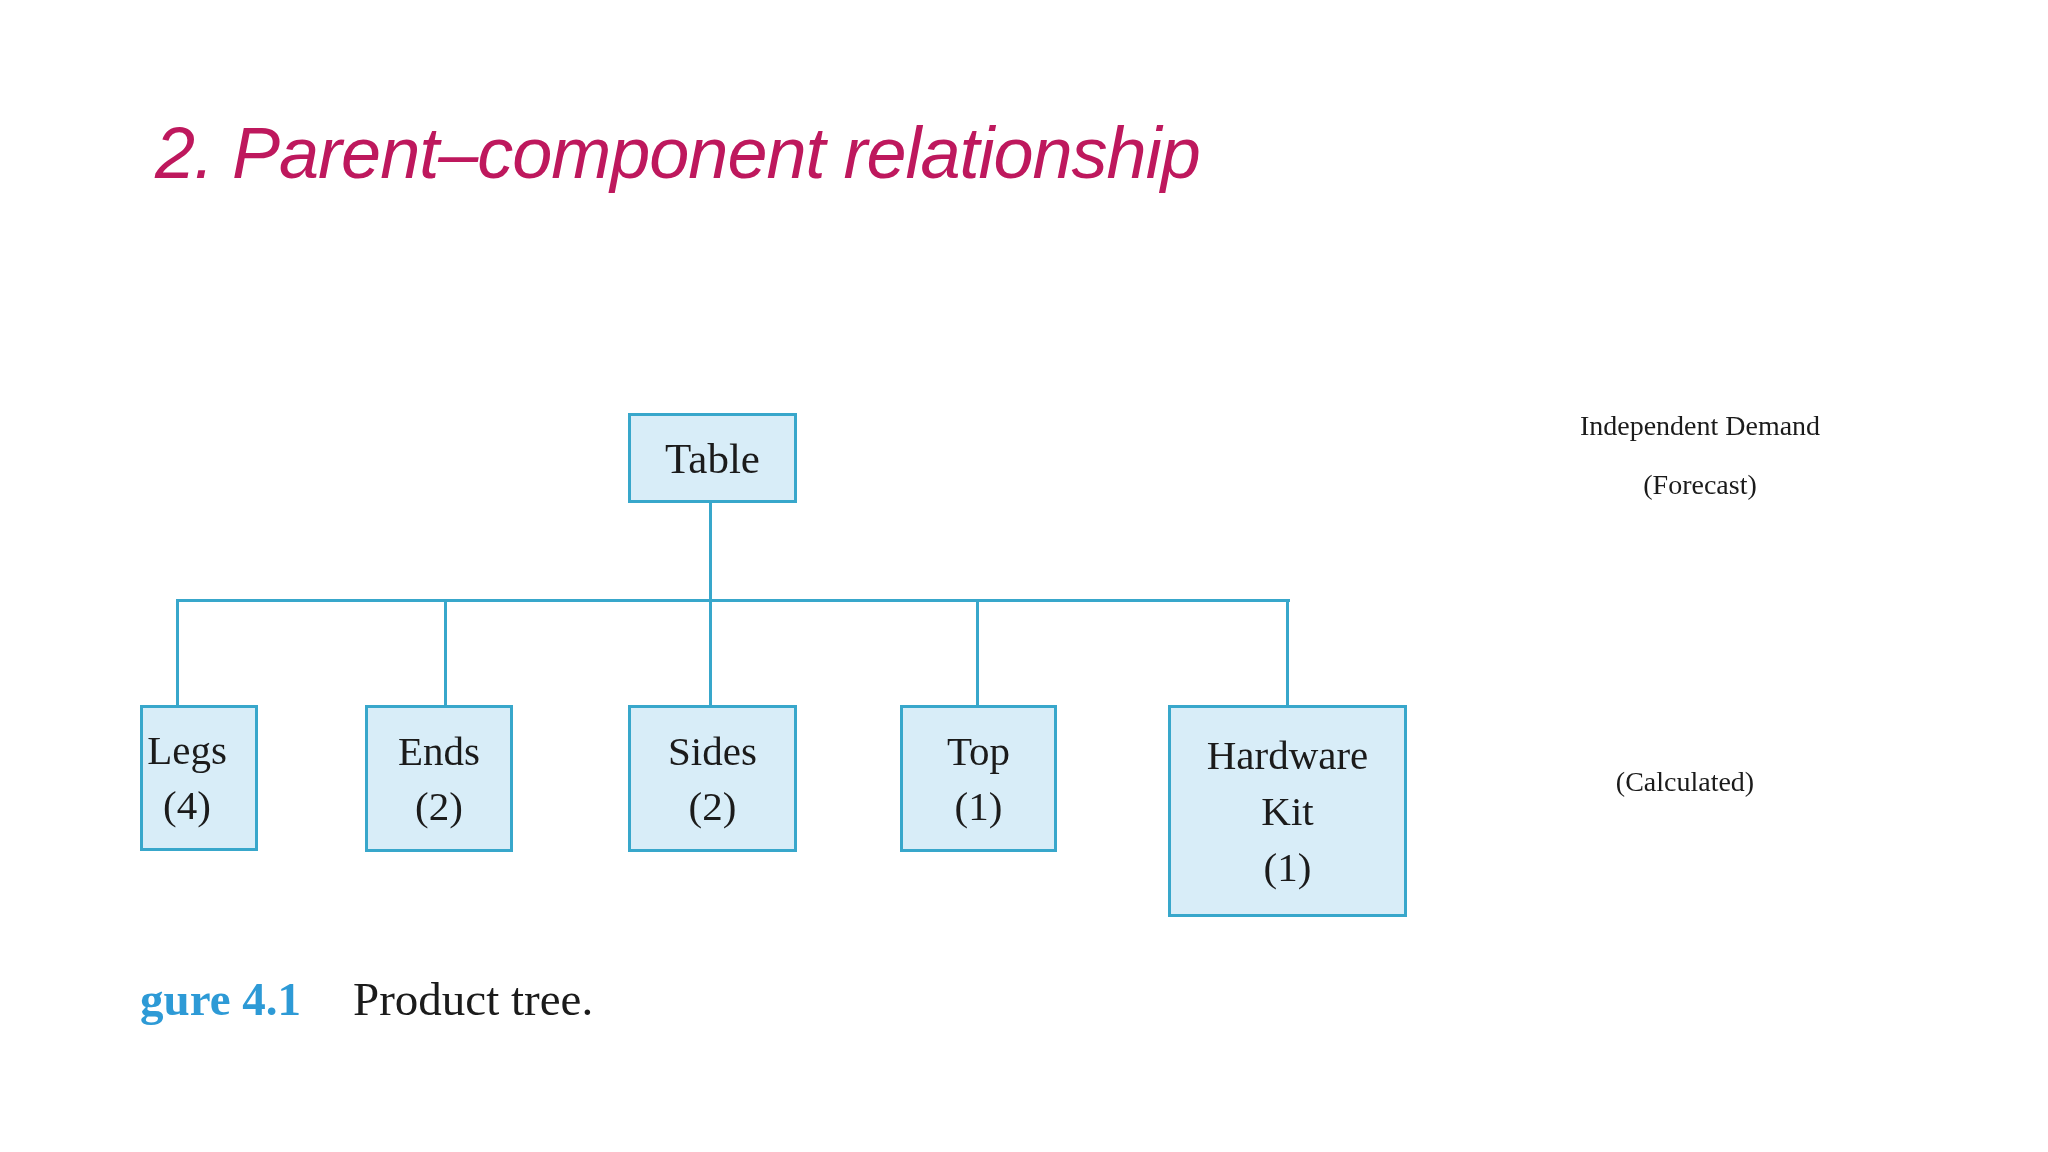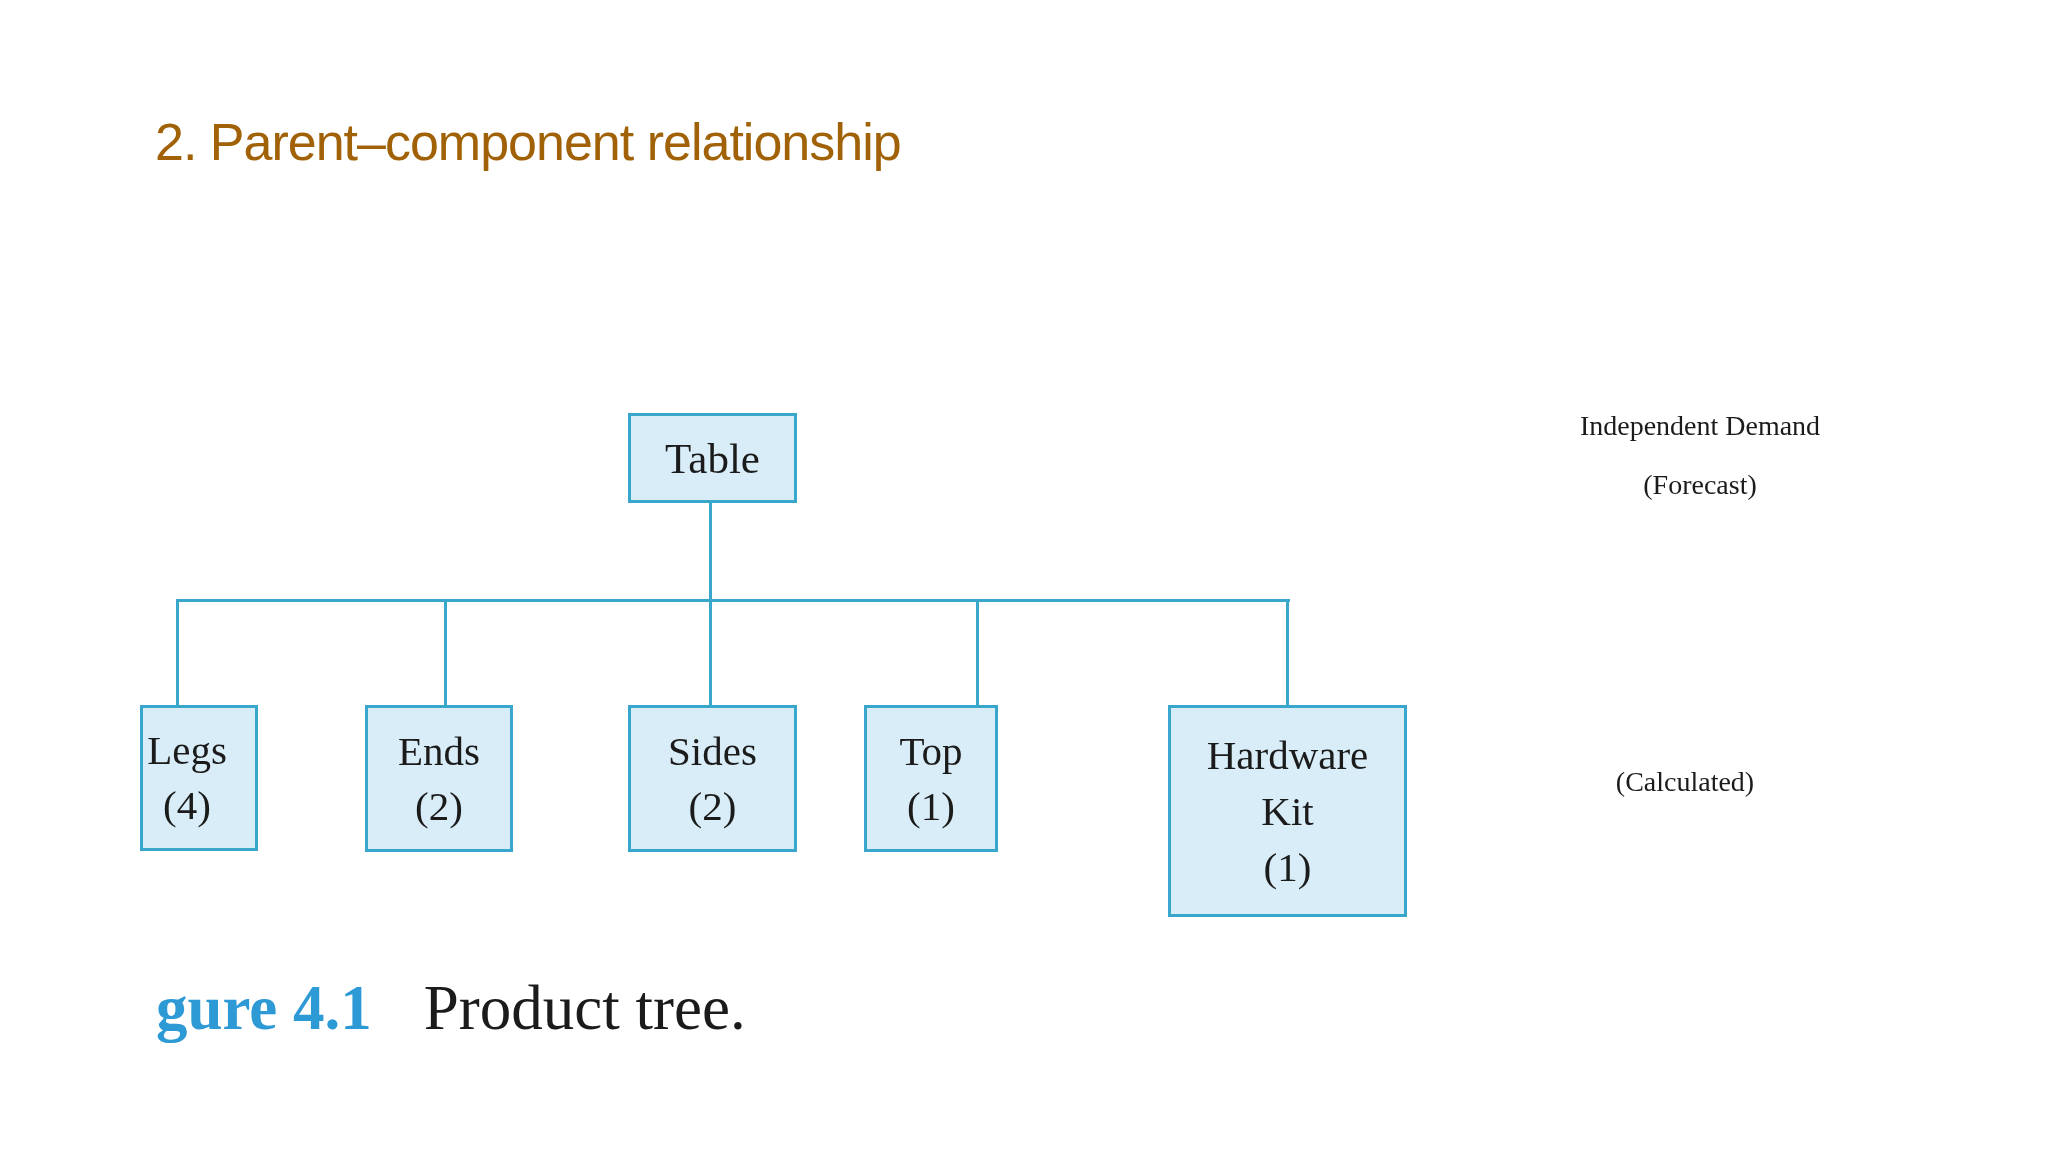--- a/index.html
+++ b/index.html
@@ -15,24 +15,25 @@
     overflow: hidden;
     font-family: "Liberation Serif", serif;
     color: #1c1c1c;
   }
   .slide-title {
     position: absolute;
     left: 155px;
     top: 112px;
     font-family: "Liberation Sans", sans-serif;
     font-weight: 300;
-    font-size: 52px;
+    font-size: 72px;
     letter-spacing: -1px;
-    color: #a16207;
+    color: #be185d;
     white-space: nowrap;
+    font-style: italic;
   }
   
   .diagram {
     position: absolute;
     left: 0;
     top: 0;
     width: 2048px;
     height: 1152px;
     border-radius: 17px;
   }
@@ -57,44 +58,44 @@
     text-align: center;
     font-size: 41px;
     line-height: 55px;
     color: #1b1b1b;
     overflow: visible;
   }
   .node-table    { left: 628px;  top: 413px; width: 169px; height: 90px;  font-size: 43px; }
   .node-legs     { left: 140px;  top: 705px; width: 118px; height: 146px; padding-left: 26px; }
   .node-ends     { left: 365px;  top: 705px; width: 148px; height: 147px; }
   .node-sides    { left: 628px;  top: 705px; width: 169px; height: 147px; }
-  .node-top      { left: 864px;  top: 705px; width: 134px; height: 147px; }
+  .node-top      { left: 900px;  top: 705px; width: 157px; height: 147px; }
   .node-hardware { left: 1168px; top: 705px; width: 239px; height: 212px; line-height: 56px; }
   .node-text { white-space: nowrap; }
   .shift-left { transform: translateX(-25px); }
   
   .annotation {
     position: absolute;
     width: 520px;
     text-align: center;
     font-size: 28px;
     line-height: 59px;
     color: #1b1b1b;
   }
   .annotation-independent { left: 1440px; top: 396px; }
   .annotation-dependent   { left: 1425px; top: 752px; }
   
   .caption {
     position: absolute;
-    left: 156px;
+    left: 140px;
     top: 972px;
     display: flex;
     align-items: baseline;
     gap: 52px;
-    font-size: 63px;
+    font-size: 47px;
     white-space: nowrap;
   }
   .caption-figure-label {
     color: #2D9AD6;
     font-weight: bold;
   }
   .caption-text {
     color: #1b1b1b;
   }
 </style>

